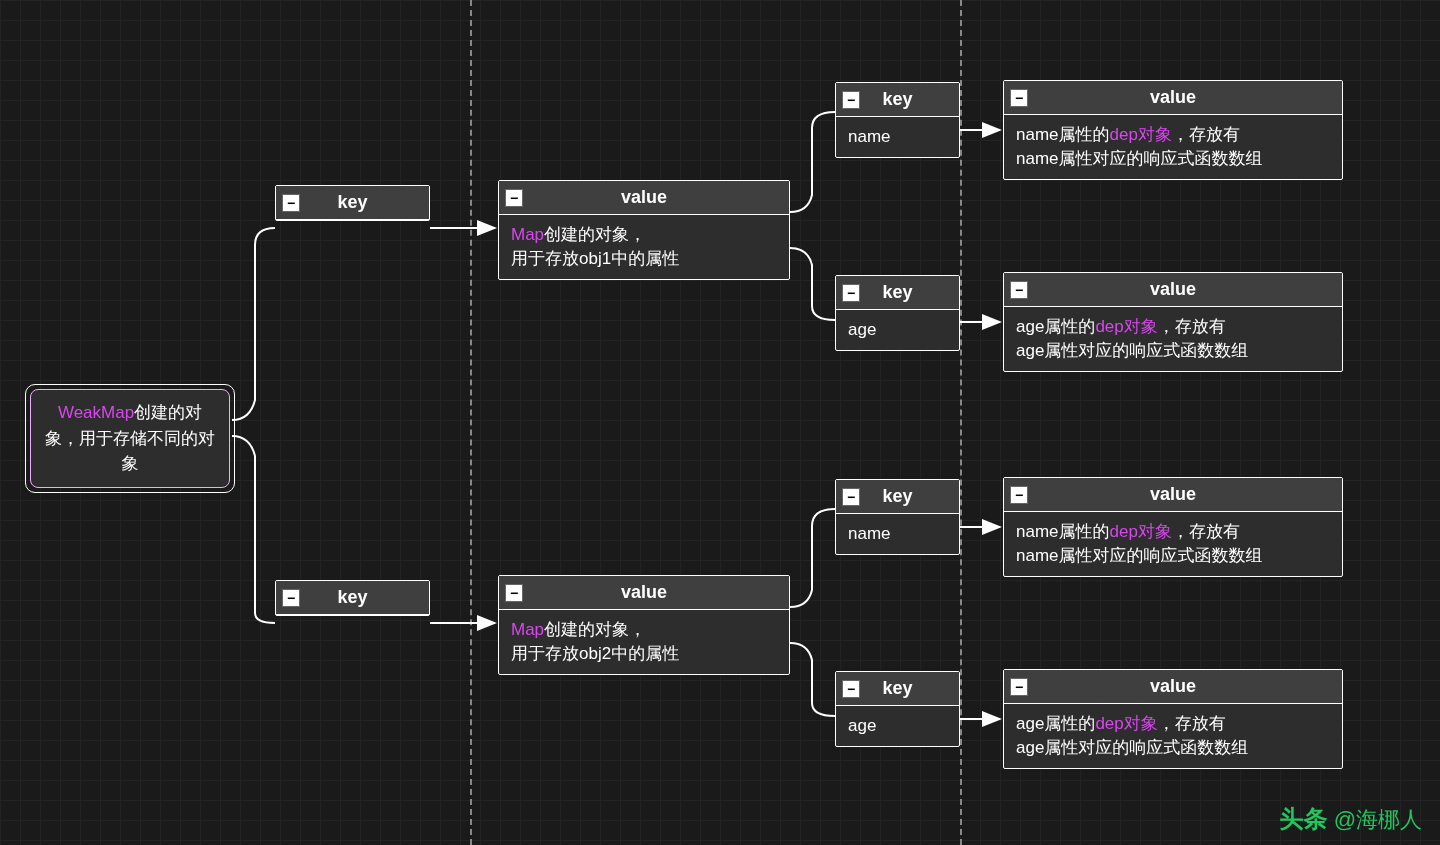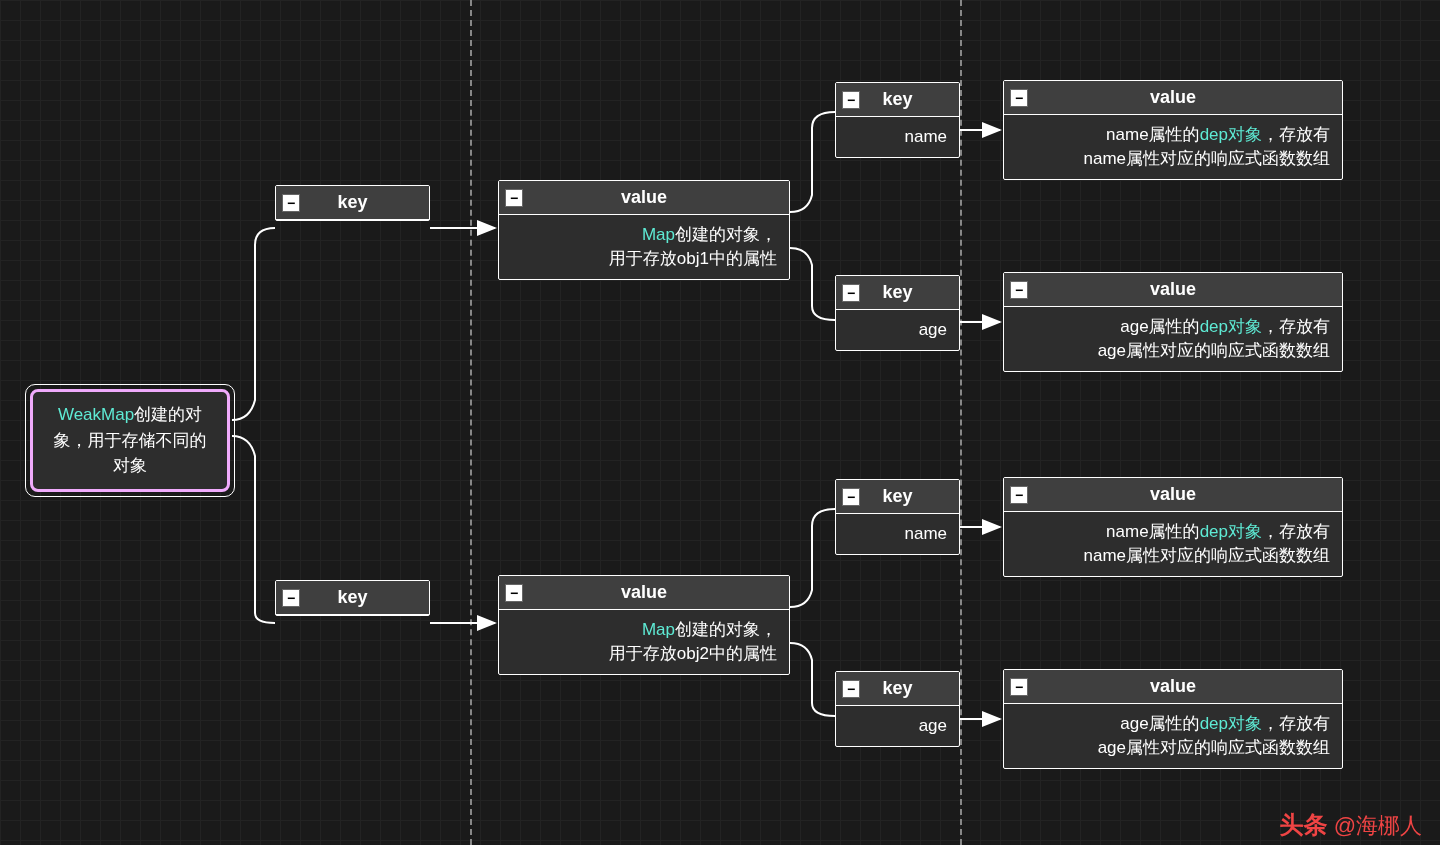--- a/index.html
+++ b/index.html
@@ -1,27 +1,27 @@
 <!DOCTYPE html>
 <html><head>
 <meta charset="utf-8">
 <style>
 *{box-sizing:border-box;margin:0;padding:0}
 body{background:#1a1a1a;width:1440px;height:845px;overflow:hidden;font-family:Arial,"Microsoft YaHei",sans-serif;position:relative}
 .grid{position:absolute;inset:0;background-image:linear-gradient(#2a2a2a 1px,transparent 1px),linear-gradient(90deg,#2a2a2a 1px,transparent 1px),linear-gradient(#333 1px,transparent 1px),linear-gradient(90deg,#333 1px,transparent 1px);background-size:20px 20px,20px 20px,100px 100px,100px 100px;opacity:.6}
 .dash{position:absolute;top:0;height:100%;border-left:2px dashed #888}
 .node{position:absolute;border:1px solid #fff;background:#2d2d2d;border-radius:2px}
 .hdr{background:#3f3f3f;color:#fff;font-weight:bold;text-align:center;padding:6px;border-bottom:1px solid #fff;position:relative;font-size:18px}
-.bdy{color:#fff;text-align:right;padding:8px 12px;font-size:17px;line-height:1.4}
+.bdy{color:#fff;text-align:left;padding:8px 12px;font-size:17px;line-height:1.4}
 .collapse{position:absolute;left:6px;top:50%;transform:translateY(-50%);width:18px;height:18px;background:#fff;border:1px solid #666;display:flex;align-items:center;justify-content:center;font-size:14px;font-weight:bold;color:#000;line-height:1}
 .root{position:absolute;border:1px solid #fff;border-radius:10px;padding:4px}
-.root-inner{border:3px solid #f0abfc;border-radius:8px;background:#2d2d2d;padding:10px 14px;color:#fff;text-align:center;font-size:17px;line-height:1.5}
-.red{color:#5eead4}
+.root-inner{border:1px solid #f0abfc;border-radius:8px;background:#2d2d2d;padding:10px 14px;color:#fff;text-align:center;font-size:17px;line-height:1.5}
+.red{color:#d946ef}
 svg{position:absolute;inset:0;pointer-events:none}
-.wm{position:absolute;right:18px;bottom:4px;color:#ef4444;font-size:22px}
+.wm{position:absolute;right:18px;bottom:10px;color:#22c55e;font-size:22px}
 .wm b{font-size:24px}
 </style>
 </head>
 <body>
 
 <div class="grid"></div>
 <div class="dash" style="left:470px"></div>
 <div class="dash" style="left:960px"></div>
 
 <svg width="1440" height="845">

